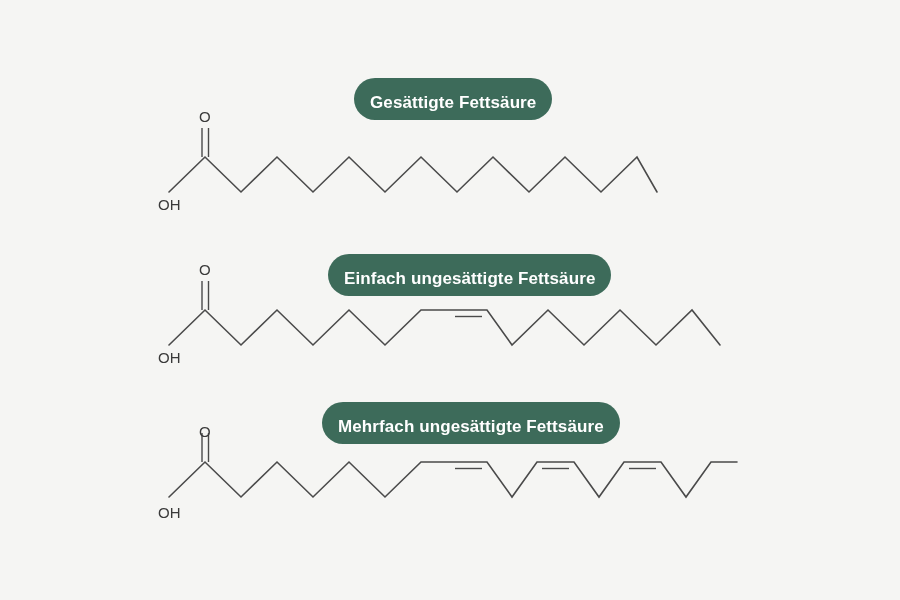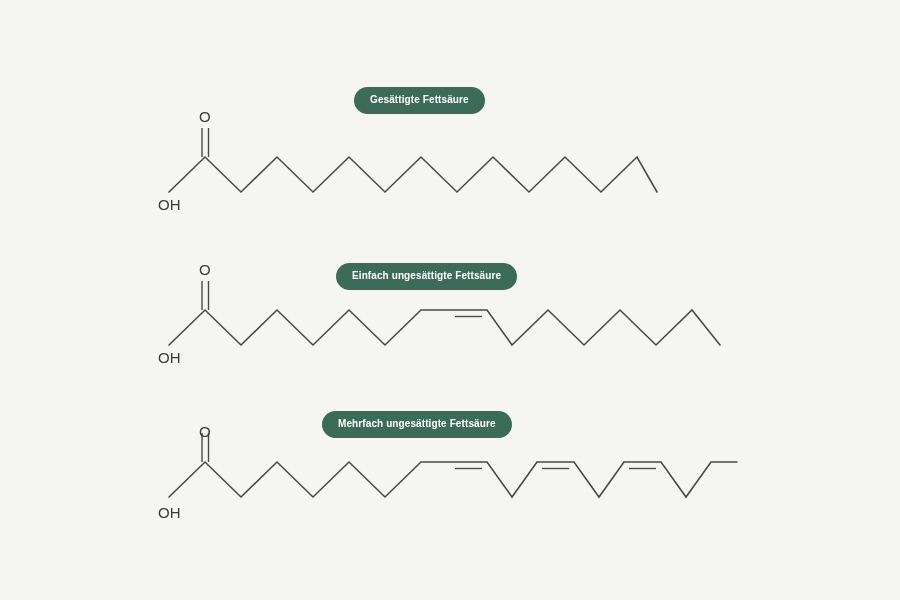--- a/index.html
+++ b/index.html
@@ -45,29 +45,28 @@
     fill: #3a3a3a;
     font-family: "Liberation Sans", sans-serif;
     font-size: 15px;
     letter-spacing: 0.2px;
   }
   .pill {
     position: absolute;
     background: #3d6b5a;
     color: #ffffff;
     border-radius: 999px;
-    font-size: 10px;
+    font-size: 17px;
     font-weight: 600;
     letter-spacing: 0.1px;
     line-height: 1;
-    padding: 8px 16px 9px 16px;
+    padding: 16px 16px 9px 16px;
     white-space: nowrap;
     font-family: "Liberation Sans", sans-serif;
     box-sizing: border-box;
-    margin-top: 9px;
   }
 </style>
 </head>
 <body style="background: rgb(245, 245, 243);">
 
 <div id="diagram-root">
 
   <svg id="molecule-canvas" viewBox="0 0 900 600">
 
     <g>
@@ -94,16 +93,16 @@
       <path class="bond-inner" d="M 455 468.5 L 482 468.5" style="stroke: rgb(74, 74, 74);"></path>
       <path class="bond-inner" d="M 542 468.5 L 569 468.5" style="stroke: rgb(74, 74, 74);"></path>
       <path class="bond-inner" d="M 629 468.5 L 656 468.5" style="stroke: rgb(74, 74, 74);"></path>
       <text class="atom-label" text-anchor="middle" y="437" x="205" style="fill: rgb(58, 58, 58);">O</text>
       <text class="atom-label" text-anchor="start" y="518" x="158" style="fill: rgb(58, 58, 58);">OH</text>
     </g>
 
   </svg>
 
   <div class="pill" id="badge-0" style="left: 354px; top: 78px; background: rgb(61, 107, 90); color: rgb(255, 255, 255);">Gesättigte Fettsäure</div>
-  <div class="pill" id="badge-1" style="left: 336px; top: 254px; background: rgb(61, 107, 90); color: rgb(255, 255, 255);">Einfach ungesättigte Fettsäure</div>
+  <div class="pill" id="badge-1" style="left: 328px; top: 254px; background: rgb(61, 107, 90); color: rgb(255, 255, 255);">Einfach ungesättigte Fettsäure</div>
   <div class="pill" id="badge-2" style="left: 322px; top: 402px; background: rgb(61, 107, 90); color: rgb(255, 255, 255);">Mehrfach ungesättigte Fettsäure</div>
 
 </div>
 
 </body></html>

